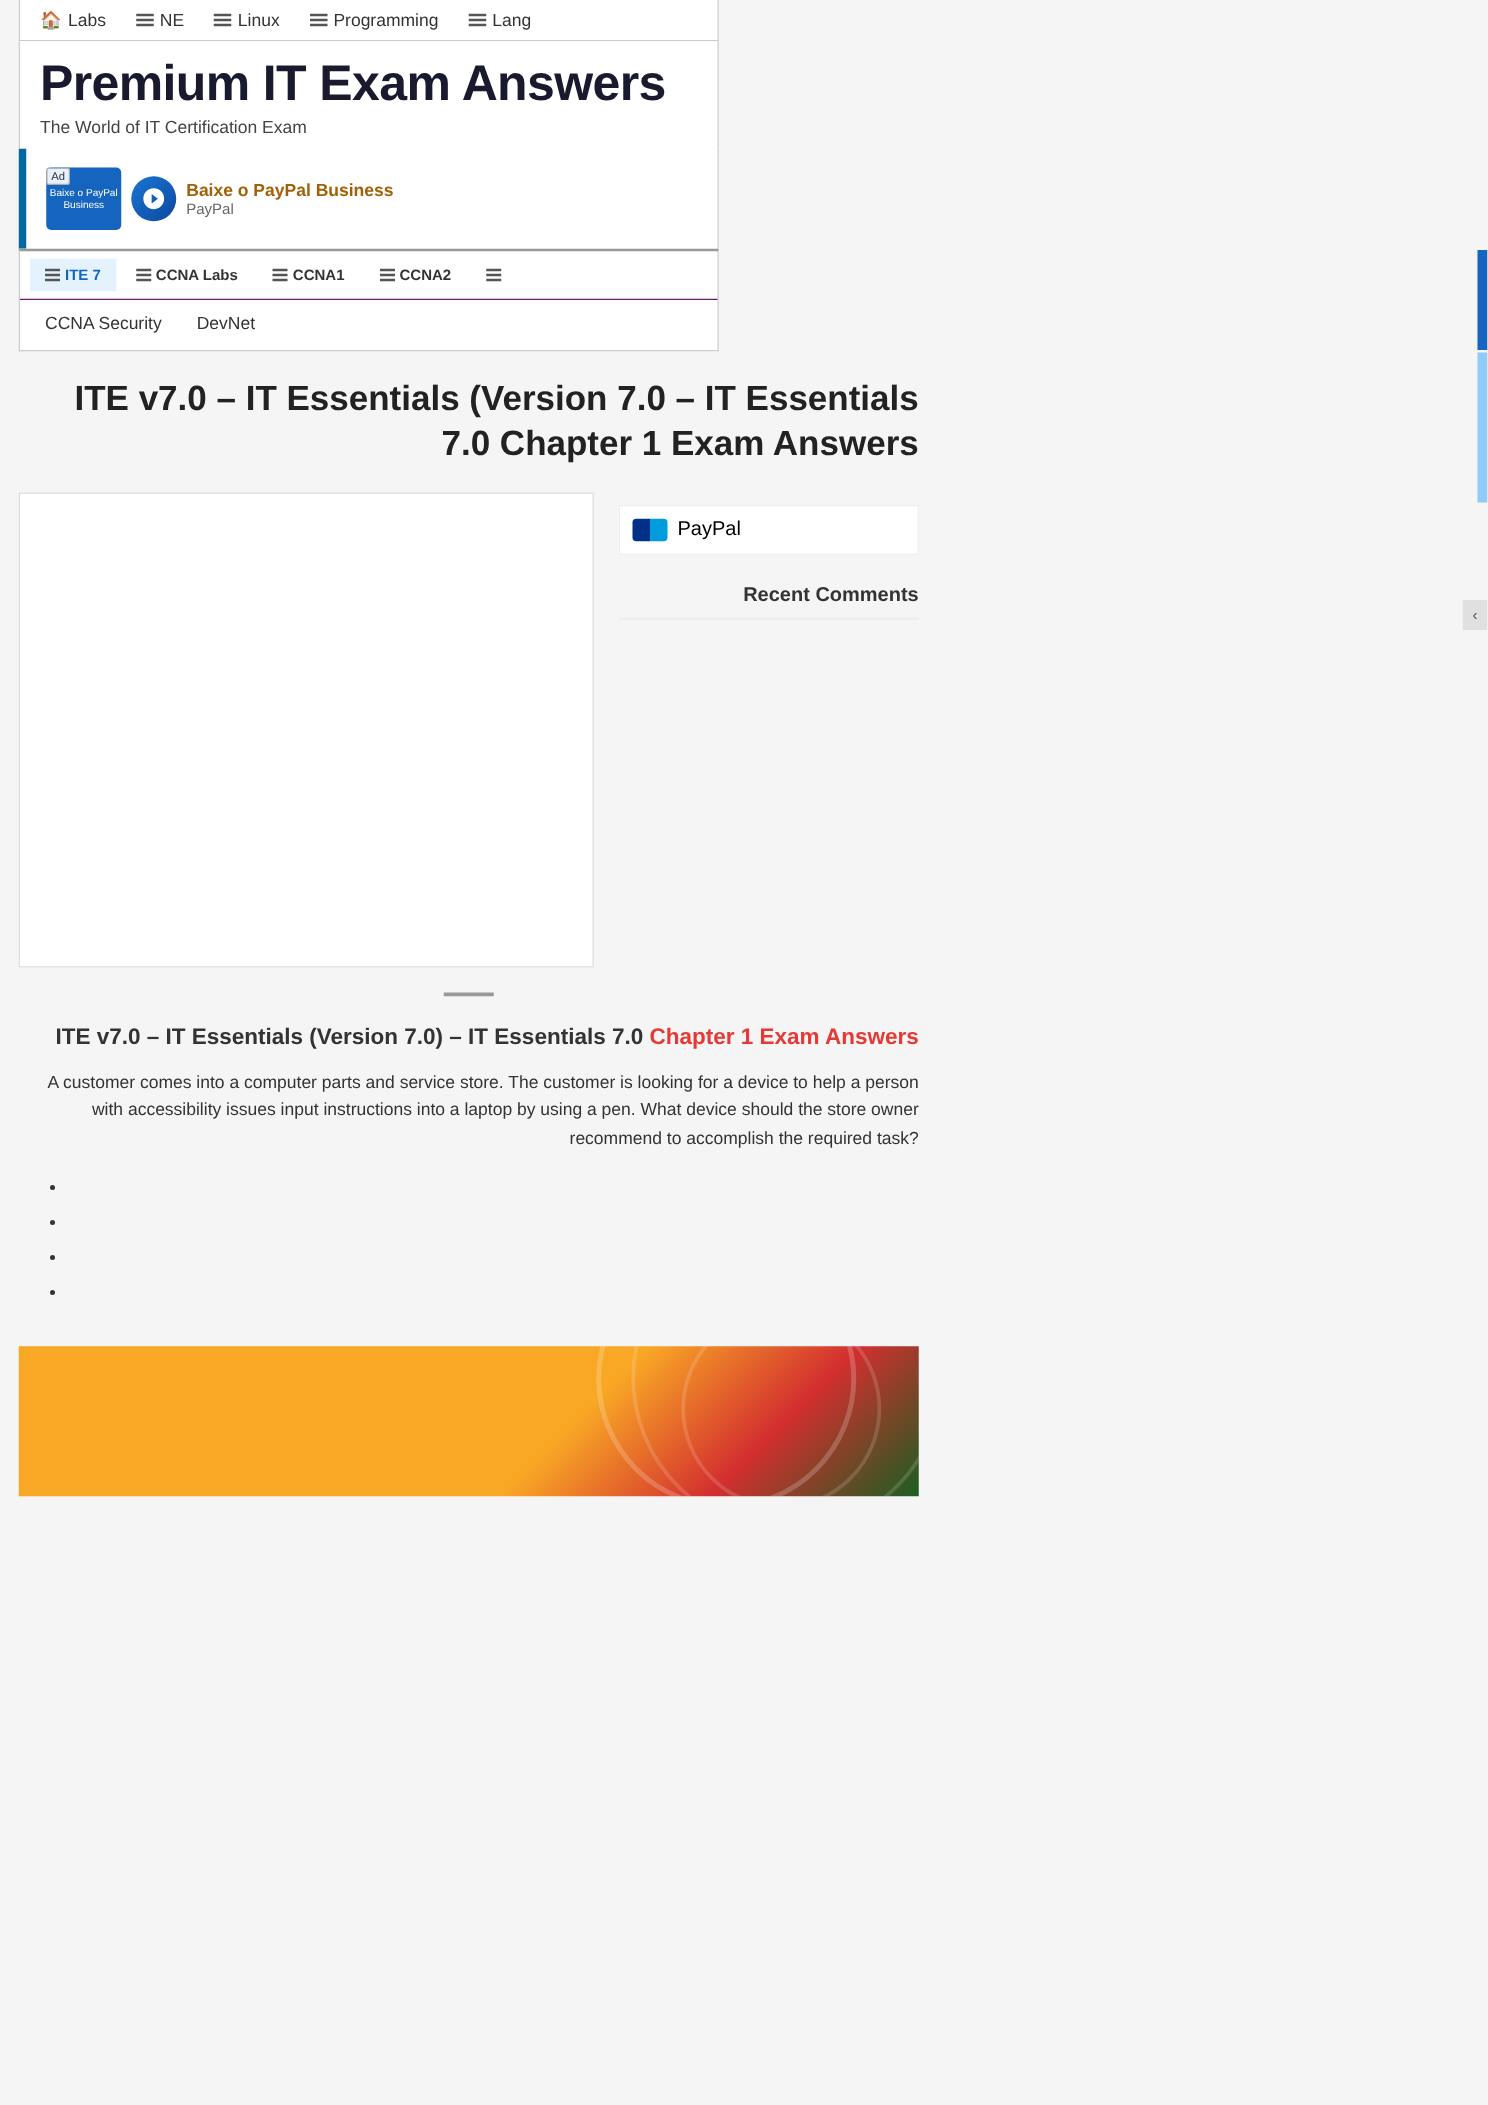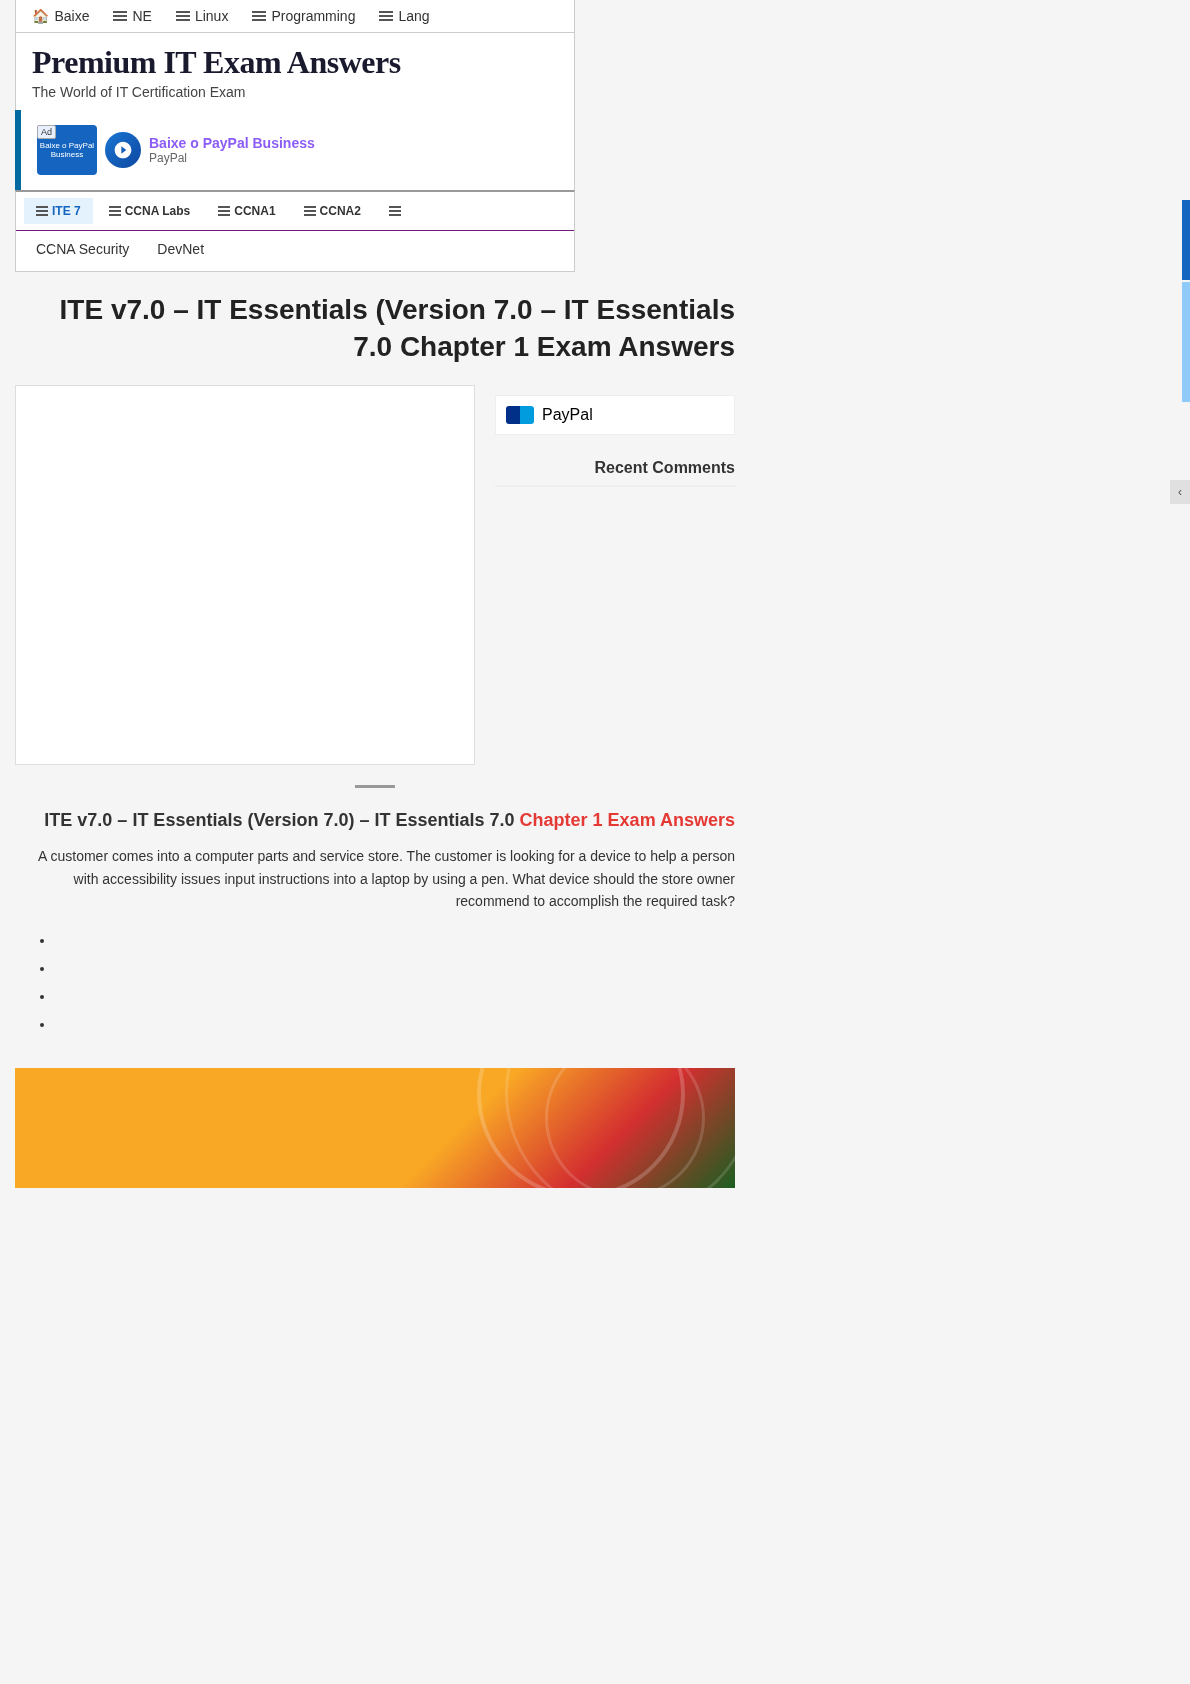--- a/index.html
+++ b/index.html
@@ -39,26 +39,25 @@
 
     
     .site-header {
       background: #fff;
       padding: 12px 16px 10px 16px;
       border-left: 1px solid #ccc;
       border-right: 1px solid #ccc;
       width: 560px;
     }
     .site-title {
-      font-size: 32px;
+      font-size: 40px;
       font-weight: bold;
       color: #1a1a2e;
       letter-spacing: -0.5px;
       line-height: 1.1;
-      font-family: Liberation Serif, serif;
     }
     .site-subtitle {
       font-size: 14px;
       color: #444;
       margin-top: 4px;
     }
 
     
     .ad-area {
       background: #fff;
@@ -104,21 +103,21 @@
       width: 36px;
       height: 36px;
       border-radius: 50%;
       background: linear-gradient(135deg, #1976d2, #0d47a1);
       display: flex;
       align-items: center;
       justify-content: center;
       flex-shrink: 0;
     }
     .ad-circle svg { width: 20px; height: 20px; }
-    .ad-text { font-size: 14px; font-weight: bold; color: #8b5cf6; }
+    .ad-text { font-size: 14px; font-weight: bold; color: #a16207; }
     .ad-subtext { font-size: 12px; color: #666; }
 
     
     .sub-nav {
       background: #fff;
       border: 1px solid #ccc;
       border-top: 2px solid #999;
       width: 560px;
       display: flex;
       align-items: center;
@@ -333,21 +332,21 @@
     <div class="far-right-bar"></div>
     <div class="far-right-bar blue-light"></div>
   </div>
   <div class="far-right-arrow">‹</div>
 
   <div class="header-block">
 
     <nav class="top-nav">
       <div class="nav-item">
         <span>🏠</span>
-        <span>Baixe</span>
+        <span>Labs</span>
       </div>
       <div class="nav-item">
         <span>
           <div class="menu-lines">
               <span></span>
               <span></span>
               <span></span>
             </div>
         </span>
         <span>NE</span>

